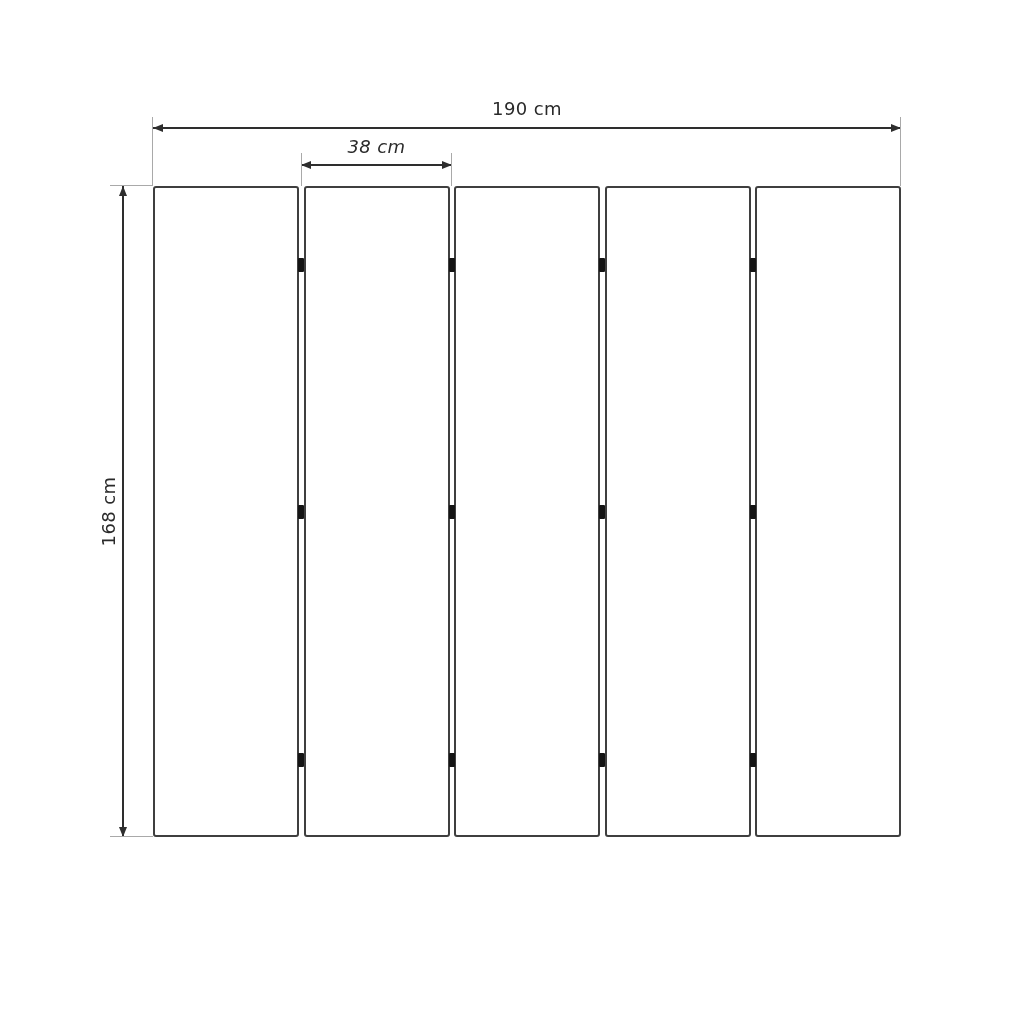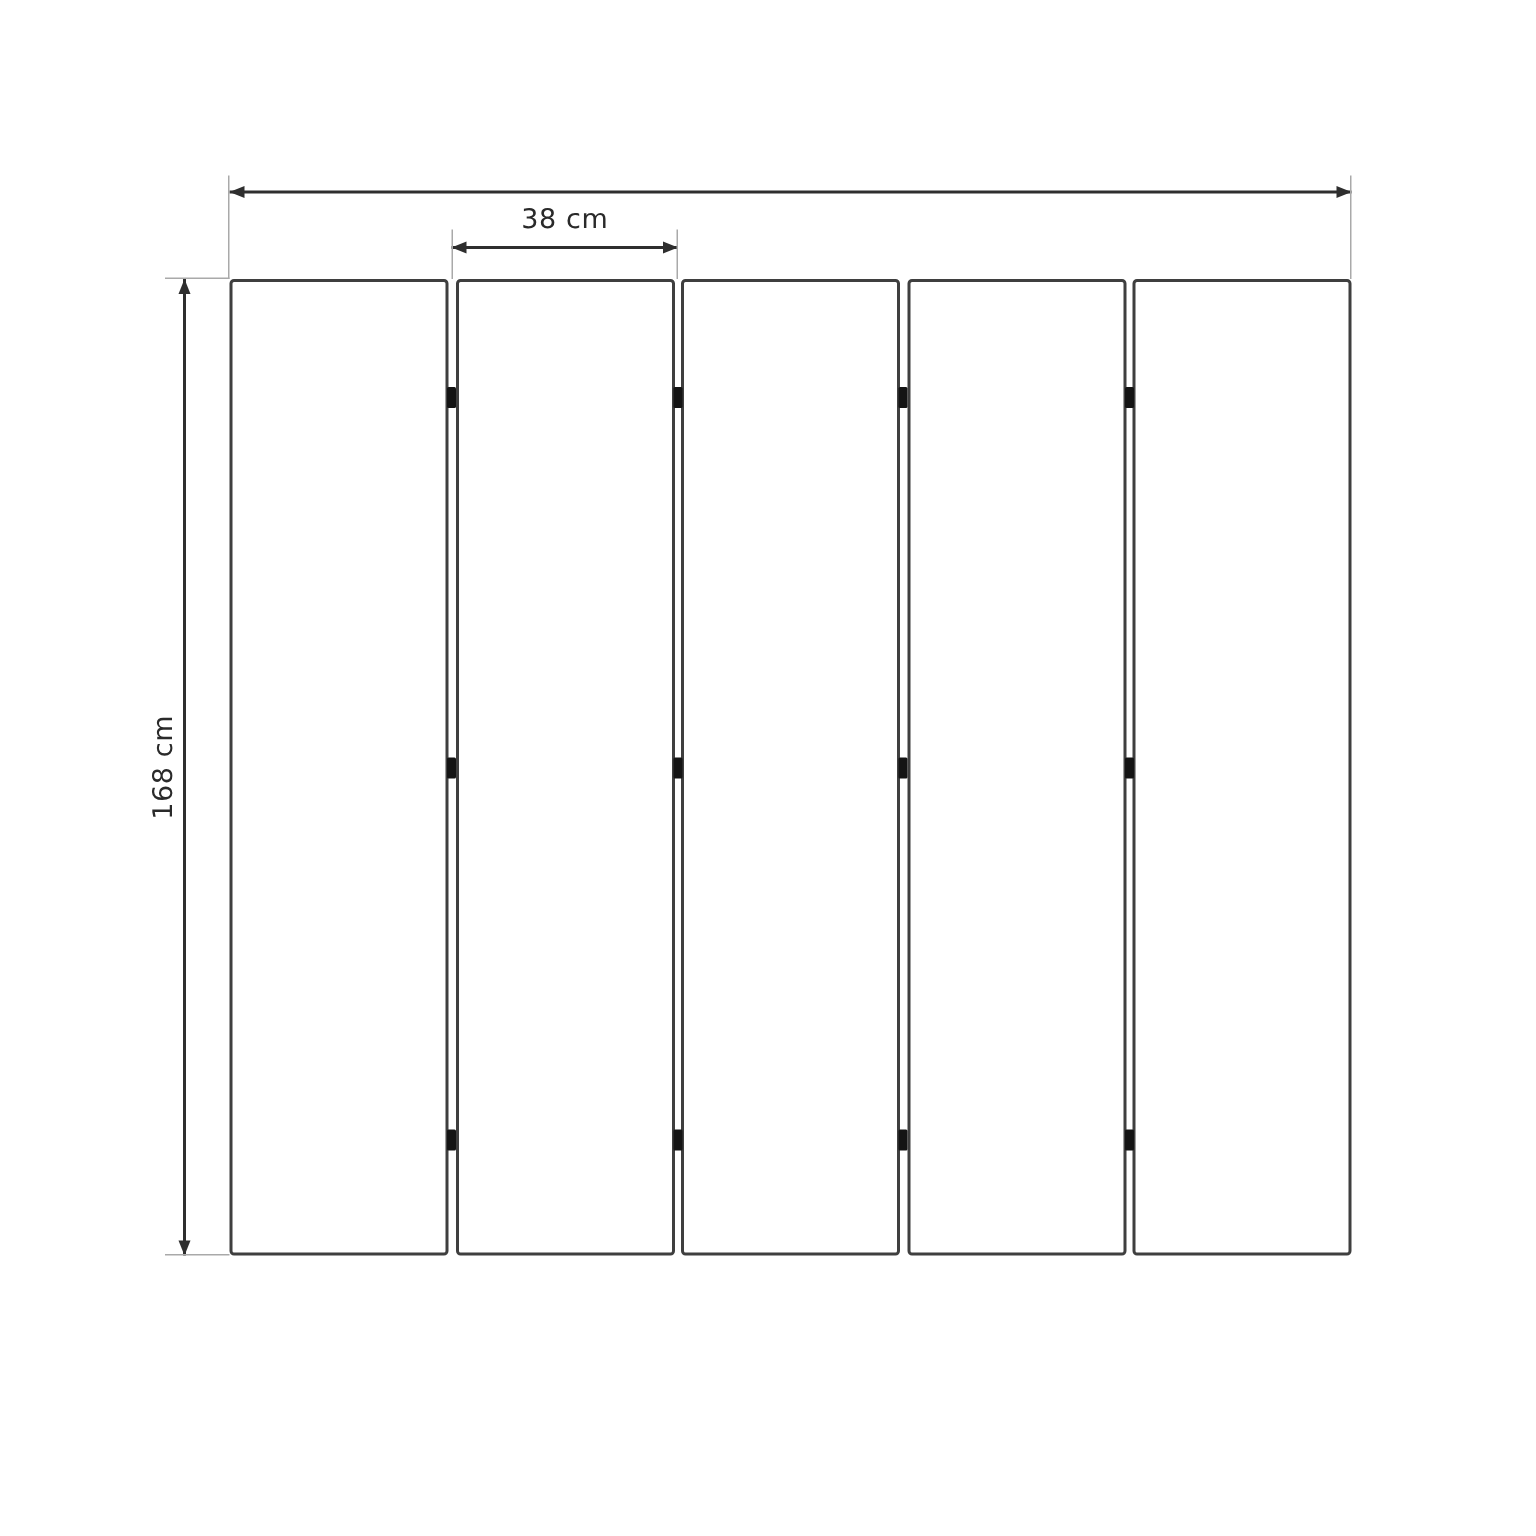--- a/index.html
+++ b/index.html
@@ -73,21 +73,21 @@
   
   .dim-label {
     position: absolute;
     color: var(--label, #2a2a2a);
     font-size: 18px;
     letter-spacing: 0.4px;
     text-align: center;
     white-space: nowrap;
   }
   .label-total   { left: 153px; width: 748px; top: 98px; }
-  .label-panel-w { left: 301px; width: 151px; top: 136px; }
+  .label-panel-w { left: 301px; width: 151px; top: 136px; font-style: italic; }
   .label-height-wrap {
     position: absolute;
     left: 109px;
     top: 186px;
     width: 0;
     height: 651px;
     display: flex;
     align-items: center;
     justify-content: center;
   }
@@ -97,20 +97,21 @@
     color: var(--label, #2a2a2a);
     font-size: 18px;
     letter-spacing: 0.4px;
   }
 </style>
 </head>
 <body>
 
 <div class="canvas" id="canvas" style="--bg: #ffffff; --panel-fill: #ffffff; --panel-border: #3f3f3f; --dim: #2e2e2e; --ext: #a9a9a9; --connector: #141414; --label: #2a2a2a;">
 
+  <div class="dim-label label-total">190 cm</div>
   <div class="dim-line-h" style="left:153px; top:127px; width:748px;"></div>
   <div class="arrow arrow-left" style="left:153px; top:124px;"></div>
   <div class="arrow arrow-right" style="left:891px; top:124px;"></div>
   <div class="ext-v" style="left:152px; top:117px; height:69px;"></div>
   <div class="ext-v" style="left:900px; top:117px; height:69px;"></div>
 
   <div class="dim-label label-panel-w">38 cm</div>
   <div class="dim-line-h" style="left:301px; top:164px; width:151px;"></div>
   <div class="arrow arrow-left" style="left:301px; top:161px;"></div>
   <div class="arrow arrow-right" style="left:442px; top:161px;"></div>

